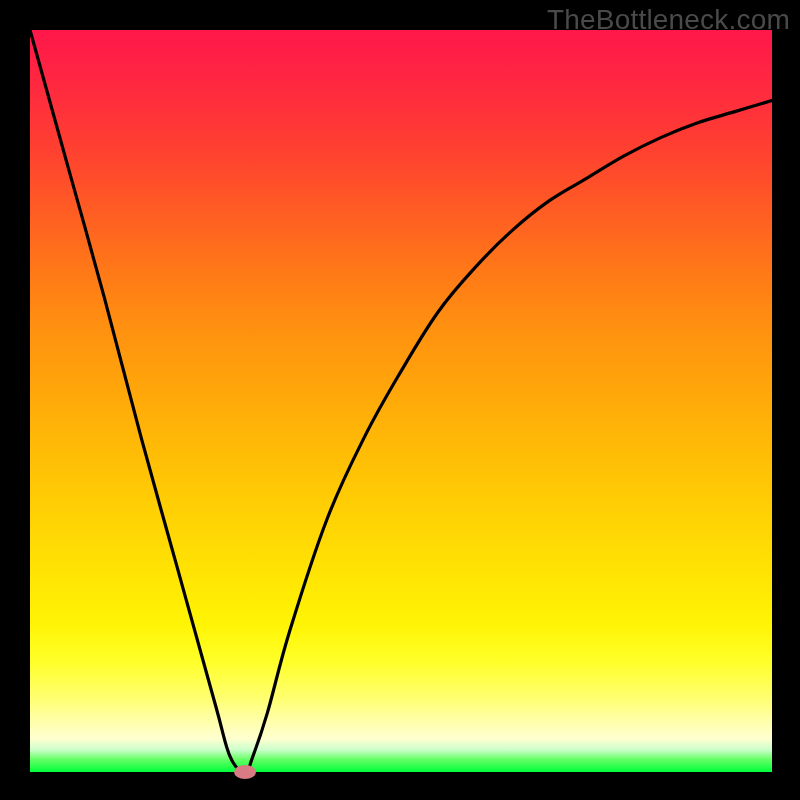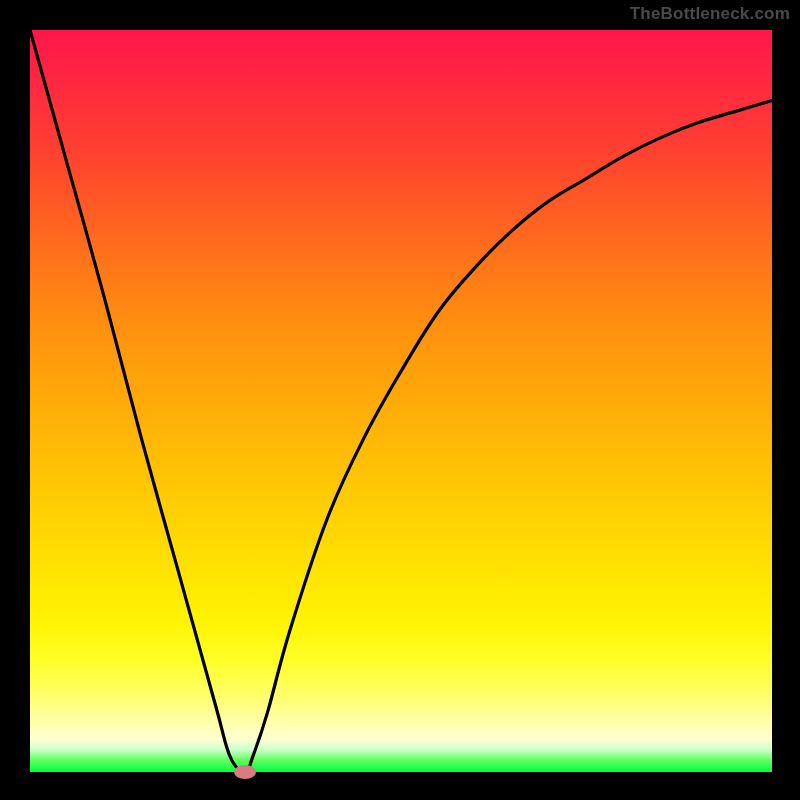--- a/index.html
+++ b/index.html
@@ -51,22 +51,22 @@
     top: 0;
     width: 742px;
     height: 742px;
     overflow: visible;
   }
   .attribution {
     position: absolute;
     top: 4px;
     right: 10px;
     color: #4a4a4a;
-    font-size: 17px;
-    font-weight: 700;
+    font-size: 28px;
+    font-weight: 400;
     letter-spacing: 0.2px;
   }
   .marker {
     position: absolute;
     width: 22px;
     height: 14px;
     background: #d97b82;
     border-radius: 50%;
     transform: translate(-50%, -50%);
   }

